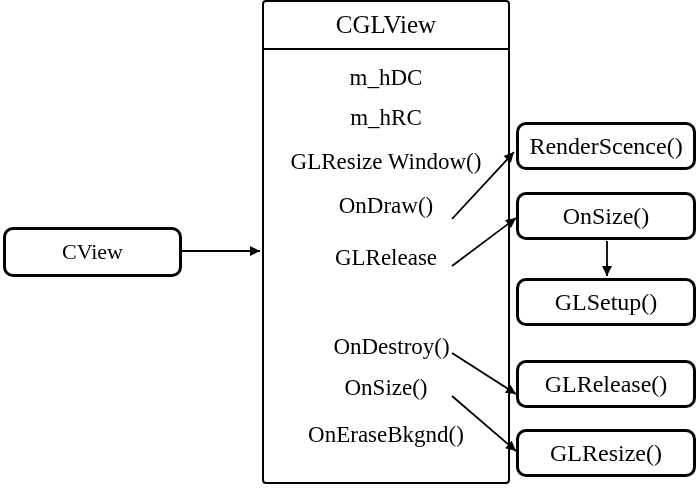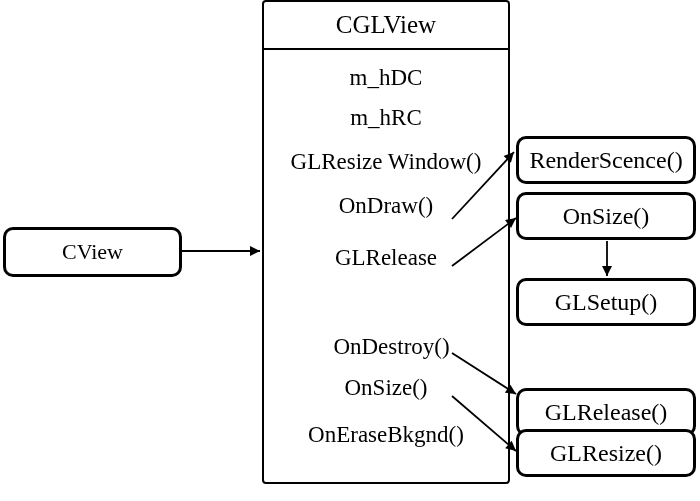--- a/index.html
+++ b/index.html
@@ -73,24 +73,24 @@
   .member-4 { top: 241px; }
   .member-5 { top: 330px; padding-left: 11px; }
   .member-6 { top: 371px; }
   .member-7 { top: 418px; }
   .callout {
     left: 516px;
     width: 180px;
     height: 48px;
     font-size: 24px;
   }
-  .callout-0 { top: 136px; }
+  .callout-0 { top: 122px; }
   .callout-1 { top: 192px; }
   .callout-2 { top: 278px; }
-  .callout-3 { top: 388px; }
+  .callout-3 { top: 360px; }
   .callout-4 { top: 429px; }
   .arrows {
     position: absolute;
     left: 0;
     top: 0;
     width: 700px;
     height: 501px;
     pointer-events: none;
     color: var(--line, #000000);
   }

